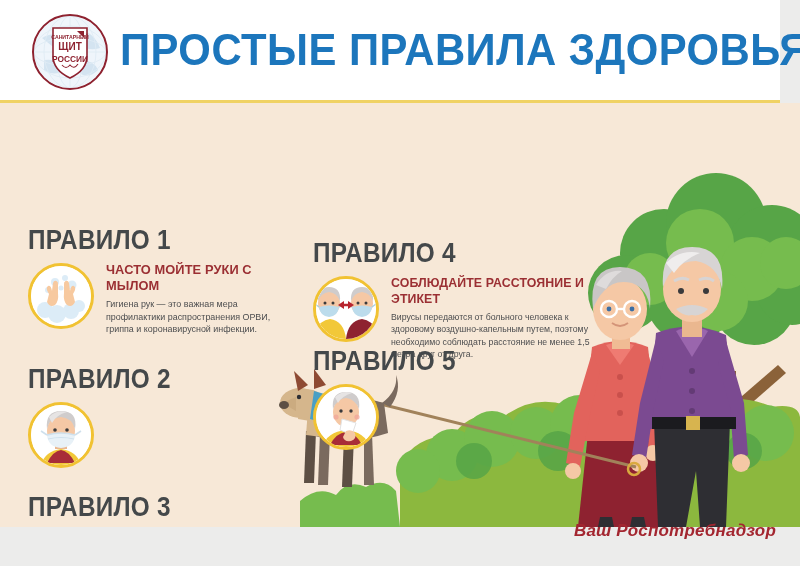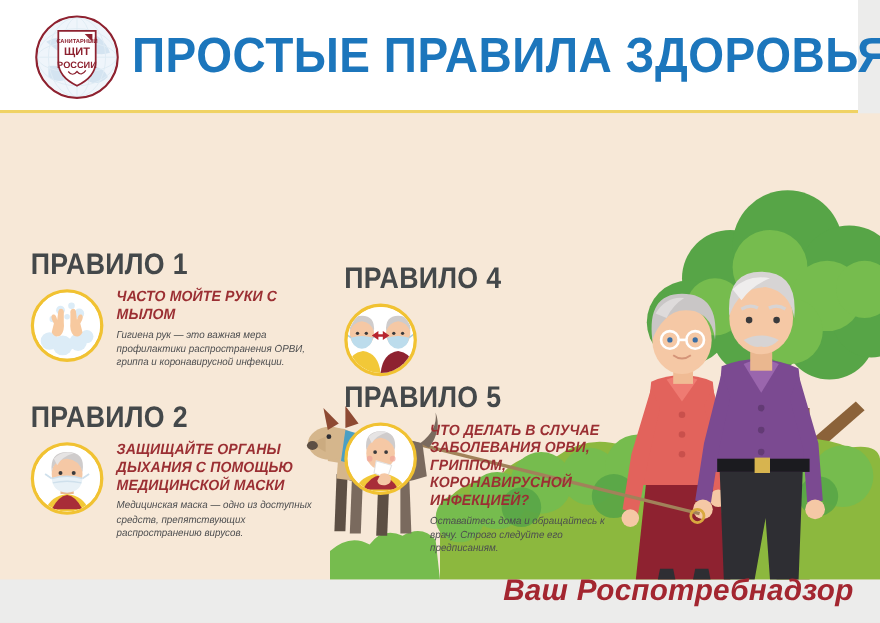--- a/index.html
+++ b/index.html
@@ -53,21 +53,21 @@
   }
 
   
   .footer {
     position: absolute; left: 0; top: 527px;
     width: 800px; height: 39px;
     background: #ececeb;
   }
   .footer-text {
     position: absolute; right: 24px; top: 521px;
-    font-size: 27px;
+    font-size: 17px;
     font-weight: bold;
     font-style: italic;
     color: #a32630;
     letter-spacing: 0.2px;
     z-index: 40;
   }
 
   
   .scene {
     position: absolute; left: 0; top: 0;
@@ -97,21 +97,21 @@
     width: 66px; height: 66px;
     border-radius: 50%;
     border: 3px solid #f1c232;
     background: #ffffff;
     overflow: hidden;
     position: relative;
     margin-right: 12px;
     margin-top: 2px;
   }
   .rule-icon svg { display: block; }
-  .rule-text { flex: 1 1 auto; padding-top: 1px; font-style: italic; }
+  .rule-text { flex: 1 1 auto; padding-top: 1px; }
   .rule-head {
     font-weight: bold;
     font-size: 13.5px;
     line-height: 16px;
     color: #9b2f33;
     letter-spacing: 0.1px;
     transform: scaleX(0.95);
     transform-origin: left top;
     margin-bottom: 4px;
     text-transform: uppercase;
@@ -376,27 +376,27 @@
             <path d="M16 24 q-2 -18 14 -18 q17 0 14 18 q-3 -11 -14 -12 q-12 1 -14 12 Z" fill="#cfcccc"></path>
             <path d="M18 12 q8 -8 18 -5 q-11 3 -15 11 Z" fill="#e6e4e4"></path>
             <circle cx="24" cy="25" r="1.8" fill="#3a3a3c"></circle>
             <circle cx="36" cy="25" r="1.8" fill="#3a3a3c"></circle>
             <path d="M16 30 q14 -4 28 0 q-1 12 -14 13 q-13 -1 -14 -13 Z" fill="#e8f1f7"></path>
             <path d="M16 30 q14 -4 28 0" stroke="#cfe0ec" stroke-width="1.4" fill="none"></path>
             <path d="M17 34 q13 -3 26 0" stroke="#cfe0ec" stroke-width="1.2" fill="none"></path>
             <path d="M16 30 L10 26 M44 30 L50 26" stroke="#cfe0ec" stroke-width="1.6" fill="none"></path>
           </svg>
         </div>
-        <div class="rule-text">
-          <div class="rule-head">ЗАЩИЩАЙТЕ ОРГАНЫ ДЫХАНИЯ С ПОМОЩЬЮ МЕДИЦИНСКОЙ МАСКИ</div>
-          <div class="rule-desc">Медицинская маска — одно из доступных средств, препятствующих распространению вирусов.</div>
-        </div>
       </div>
     </div>
 
+    <div class="rule" id="rule-3">
+      <div class="rule-label">ПРАВИЛО 3</div>
+
+    </div>
 
     <div class="rule" id="rule-4">
       <div class="rule-label">ПРАВИЛО 4</div>
       <div class="rule-body">
         <div class="rule-icon">
           <svg width="60" height="60" viewBox="0 0 60 60">
             <circle cx="30" cy="30" r="30" fill="#ffffff"></circle>
 
             <path d="M-2 60 q2 -18 16 -20 q14 2 16 20 Z" fill="#f2c838"></path>
             <ellipse cx="13" cy="24" rx="11" ry="13" fill="#f5c8a5"></ellipse>
@@ -413,20 +413,24 @@
             <circle cx="50" cy="24" r="1.5" fill="#3a3a3c"></circle>
             <path d="M36 28 q10 -3 20 0 q-1 9 -10 10 q-9 -1 -10 -10 Z" fill="#bcdcec"></path>
             <path d="M36 28 L32 25 M56 28 L60 25" stroke="#a7cfe3" stroke-width="1.4" fill="none"></path>
 
             <g stroke="#b8252f" stroke-width="2.4" fill="#b8252f">
               <line x1="25" y1="26" x2="35" y2="26"></line>
               <path d="M22 26 L28 22 L28 30 Z" stroke="none"></path>
               <path d="M38 26 L32 22 L32 30 Z" stroke="none"></path>
             </g>
           </svg>
+        </div>
+        <div class="rule-text">
+          <div class="rule-head">СОБЛЮДАЙТЕ РАССТОЯНИЕ И ЭТИКЕТ</div>
+          <div class="rule-desc">Вирусы передаются от больного человека к здоровому воздушно-капельным путем, поэтому необходимо соблюдать расстояние не менее 1,5 метра друг от друга.</div>
         </div>
       </div>
     </div>
 
     <div class="rule" id="rule-5">
       <div class="rule-label">ПРАВИЛО 5</div>
       <div class="rule-body">
         <div class="rule-icon">
           <svg width="60" height="60" viewBox="0 0 60 60">
             <circle cx="30" cy="30" r="30" fill="#ffffff"></circle>
@@ -439,24 +443,20 @@
             <circle cx="25" cy="24" r="1.7" fill="#3a3a3c"></circle>
             <circle cx="35" cy="24" r="1.7" fill="#3a3a3c"></circle>
             <circle cx="20" cy="30" r="2.6" fill="#f0a59a" opacity="0.75"></circle>
             <circle cx="41" cy="30" r="2.6" fill="#f0a59a" opacity="0.75"></circle>
 
             <path d="M26 32 L40 36 L36 48 L24 43 Z" fill="#ffffff" stroke="#e2e2e2" stroke-width="1"></path>
 
             <path d="M30 44 q6 -2 9 2 q2 6 -4 8 q-7 1 -8 -4 Z" fill="#f5c8a5"></path>
           </svg>
         </div>
-        <div class="rule-text">
-          <div class="rule-head">ЧТО ДЕЛАТЬ В СЛУЧАЕ ЗАБОЛЕВАНИЯ ОРВИ, ГРИППОМ, КОРОНАВИРУСНОЙ ИНФЕКЦИЕЙ?</div>
-          <div class="rule-desc">Оставайтесь дома и обращайтесь к врачу. Строго следуйте его предписаниям.</div>
-        </div>
       </div>
     </div>
 
   </div>
 
   <div class="footer"></div>
   <div class="footer-text">Ваш Роспотребнадзор</div>
 
 </div>
 

